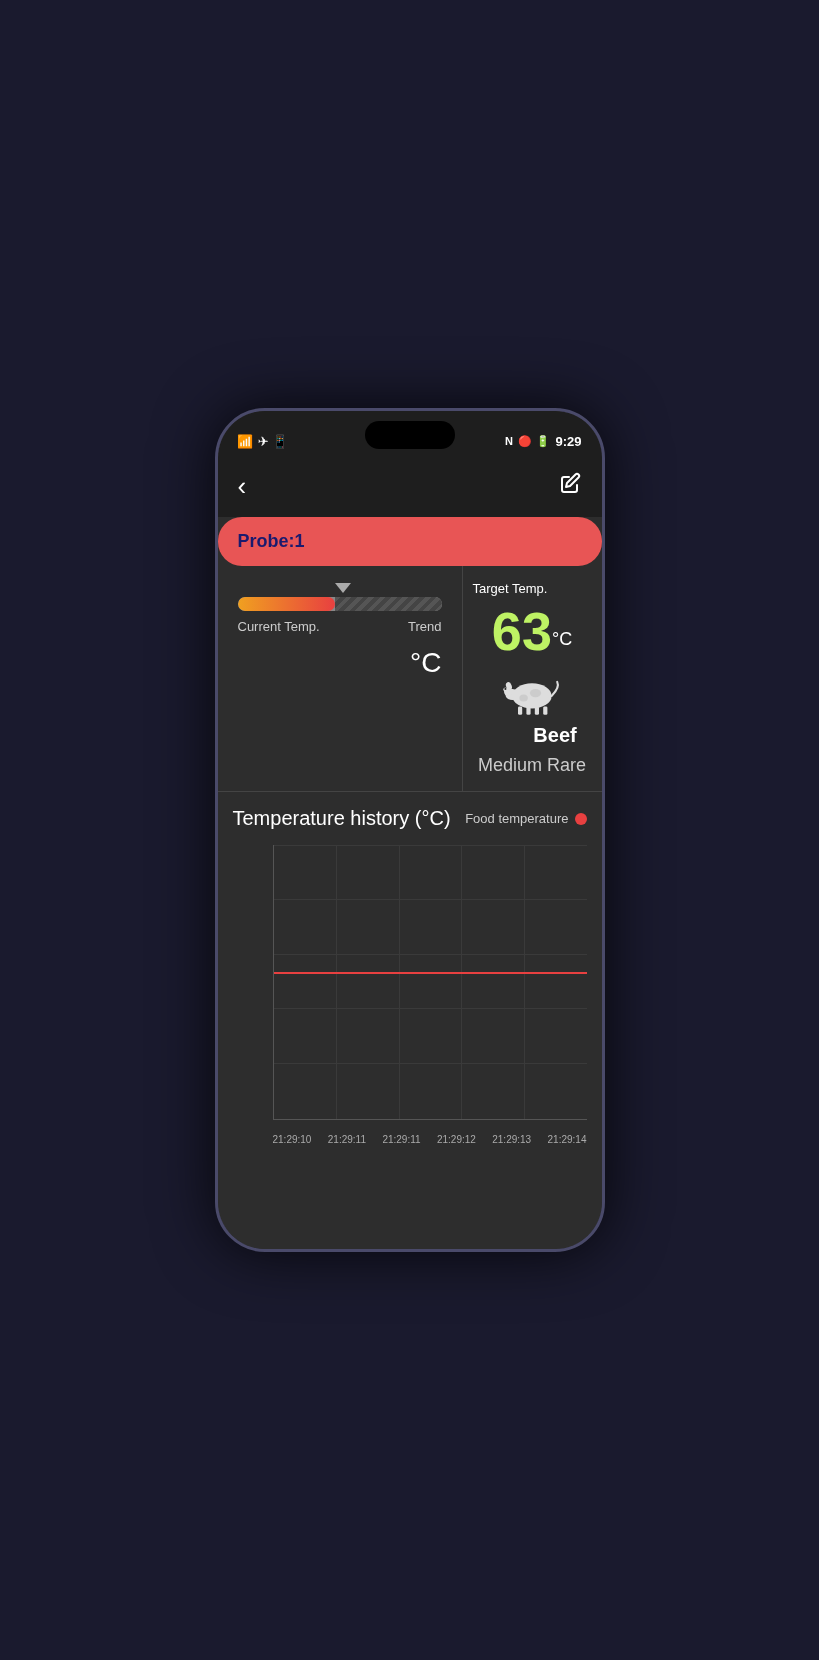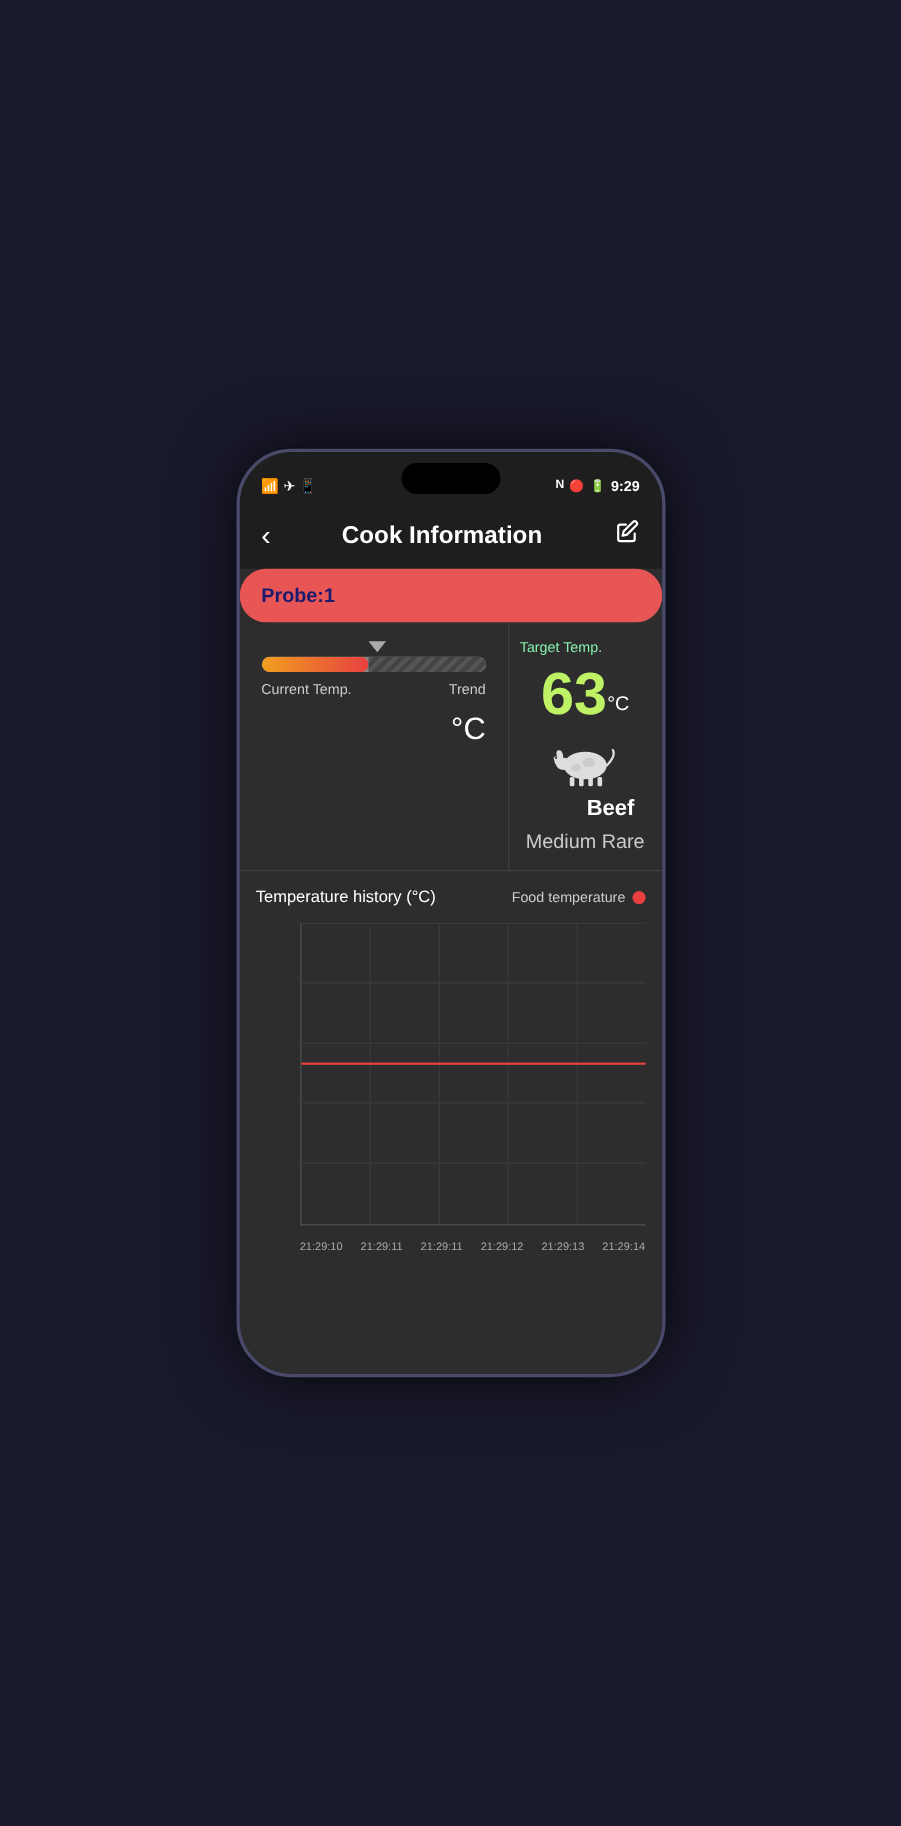--- a/index.html
+++ b/index.html
@@ -190,21 +190,21 @@
     .temp-right {
       width: 140px;
       border-left: 1px solid #444;
       padding: 15px 10px;
       display: flex;
       flex-direction: column;
       align-items: center;
       gap: 8px;
     }
     .target-label {
-      color: #86efac;
+      color: #ffffff;
       font-size: 13px;
       align-self: flex-start;
     }
     .target-temp-value {
       color: #bef264;
       font-size: 54px;
       font-weight: 700;
       line-height: 1;
       align-self: flex-start;
     }
@@ -226,21 +226,21 @@
       padding: 15px;
     }
     .chart-header {
       display: flex;
       justify-content: space-between;
       align-items: center;
       margin-bottom: 15px;
     }
     .chart-title {
       color: white;
-      font-size: 15px;
+      font-size: 20px;
     }
     .chart-legend {
       display: flex;
       align-items: center;
       gap: 6px;
       color: #ccc;
       font-size: 13px;
     }
     .legend-dot {
       width: 12px;
@@ -340,21 +340,20 @@
       <div class="status-right">
         <span style="font-size:11px;">N</span>
         <span style="font-size:11px;">🔴</span>
         <span style="font-size:11px;">🔋</span>
         <span>9:29</span>
       </div>
     </div>
 
     <div class="header">
       <span class="back-btn">‹</span>
-      <span class="header-title">Cook Information</span>
       <span class="edit-btn">
         <svg width="24" height="24" viewBox="0 0 24 24" fill="none" stroke="white" stroke-width="2" stroke-linecap="round" stroke-linejoin="round">
           <path d="M11 5H6a2 2 0 0 0-2 2v11a2 2 0 0 0 2 2h11a2 2 0 0 0 2-2v-5"></path>
           <path d="M17.5 2.5a2.121 2.121 0 0 1 3 3L12 14l-4 1 1-4 7.5-7.5z"></path>
         </svg>
       </span>
     </div>
 
     <div class="probe-banner">
       <span class="probe-label">Probe:1</span>

